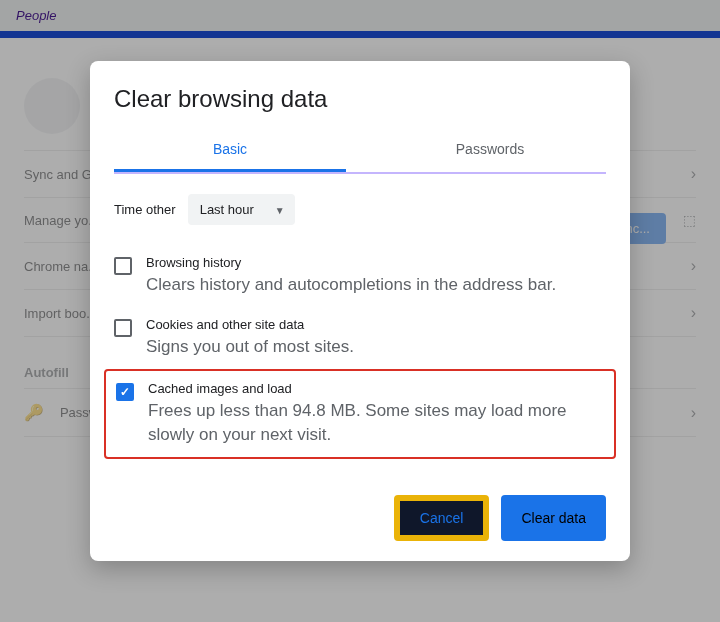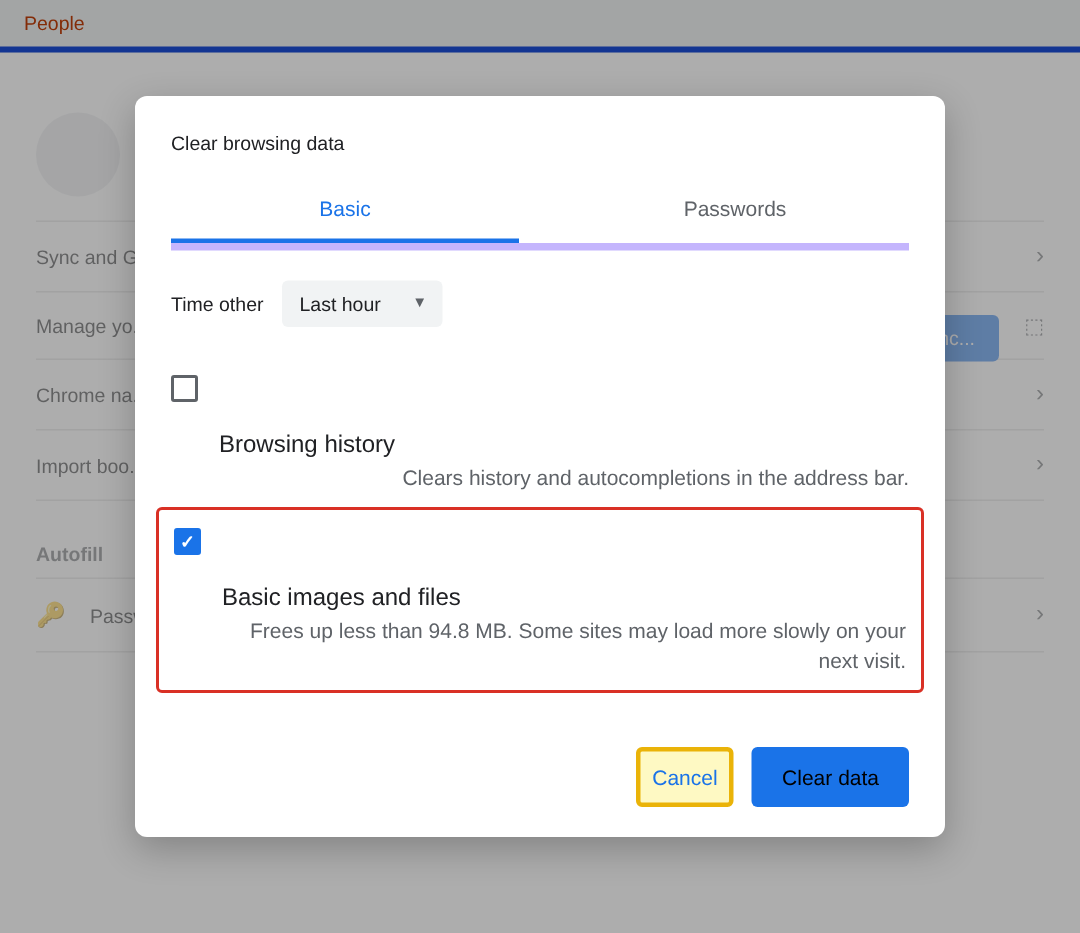--- a/index.html
+++ b/index.html
@@ -19,23 +19,24 @@
       top: 0; left: 0;
       width: 100%; height: 100%;
       background: #fff;
       padding: 0;
     }
 
     .bg-top-bar {
       background: #f1f3f4;
       padding: 8px 16px;
       font-size: 13px;
-      color: #c2410c;
+      color: #4c1d95;
       font-weight: 500;
-      border-bottom: 4px solid #1d4ed8;
+      border-bottom: 7px solid #1d4ed8;
+      font-style: italic;
     }
 
     .bg-content {
       padding: 20px 24px;
       opacity: 0.5;
     }
 
     .bg-list-item {
       display: flex;
       align-items: center;
@@ -88,30 +89,30 @@
       box-shadow: 0 8px 24px rgba(0,0,0,0.24);
       padding: 0;
       overflow: hidden;
     }
 
     .modal-header {
       padding: 24px 24px 0 24px;
     }
 
     .modal-title {
-      font-size: 13px;
+      font-size: 24px;
       color: #202124;
       font-weight: 400;
       margin-bottom: 16px;
     }
 
     
     .modal-tabs {
       display: flex;
-      border-bottom: 5px solid #c4b5fd;
+      border-bottom: 2px solid #c4b5fd;
       margin: 0 -0px;
       gap: 28px;
     }
 
     .tab {
       flex: 1;
       text-align: center;
       padding: 12px 0;
       font-size: 14px;
       cursor: pointer;
@@ -213,52 +214,50 @@
     }
 
     .custom-checkbox.checked::after {
       content: '✓';
       color: #fff;
       font-size: 12px;
       font-weight: bold;
     }
 
     .checkbox-text-title {
-      font-size: 16px;
+      font-size: 13px;
       color: #202124;
       margin-bottom: 3px;
       font-weight: 500;
-      margin-top: 40px;
     }
 
     .checkbox-text-desc {
-      font-size: 14px;
+      font-size: 17px;
       color: #5f6368;
       line-height: 1.4;
-      text-align: right;
     }
 
     .checkbox-text {
       flex: 1;
     }
 
     
     .modal-footer {
       display: flex;
       justify-content: flex-end;
       padding: 16px 24px 20px;
       gap: 12px;
     }
 
     .btn-cancel {
-      background: #fef9c3;
+      background: #0f172a;
       color: #1a73e8;
-      border: 3px solid #eab308;
-      border-radius: 4px;
-      padding: 9px 8px;
+      border: 6px solid #eab308;
+      border-radius: 4px;
+      padding: 9px 20px;
       font-size: 14px;
       cursor: pointer;
       font-family: inherit;
     }
 
     .btn-clear {
       background: #1a73e8;
       color: #000000;
       border: none;
       border-radius: 4px;
@@ -343,27 +342,36 @@
       <div class="checkbox-item">
         <div class="checkbox-wrapper">
           <div class="custom-checkbox"></div>
         </div>
         <div class="checkbox-text">
           <div class="checkbox-text-title">Browsing history</div>
           <div class="checkbox-text-desc">Clears history and autocompletions in the address bar.</div>
         </div>
       </div>
 
+      <div class="checkbox-item">
+        <div class="checkbox-wrapper">
+          <div class="custom-checkbox"></div>
+        </div>
+        <div class="checkbox-text">
+          <div class="checkbox-text-title">Cookies and other site data</div>
+          <div class="checkbox-text-desc">Signs you out of most sites.</div>
+        </div>
+      </div>
 
       <div class="checkbox-item highlighted">
         <div class="checkbox-wrapper">
           <div class="custom-checkbox checked"></div>
         </div>
         <div class="checkbox-text">
-          <div class="checkbox-text-title">Basic images and files</div>
+          <div class="checkbox-text-title">Cached images and load</div>
           <div class="checkbox-text-desc">Frees up less than 94.8 MB. Some sites may load more slowly on your next visit.</div>
         </div>
       </div>
     </div>
 
     <div class="modal-footer">
       <button class="btn-cancel">Cancel</button>
       <button class="btn-clear">Clear data</button>
     </div>
   </div>

